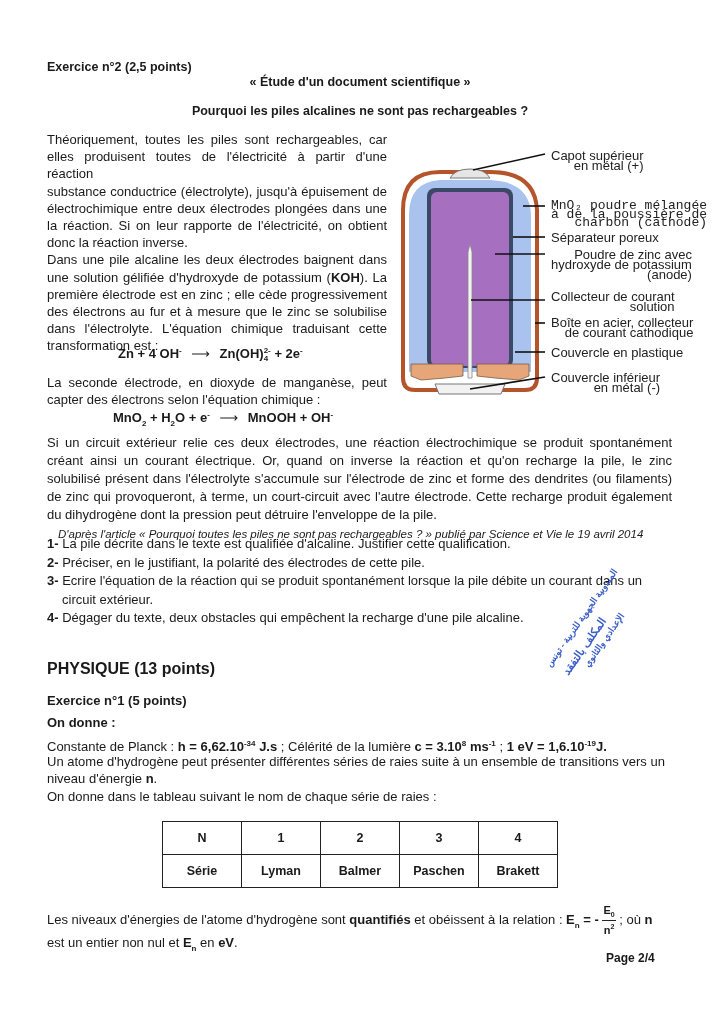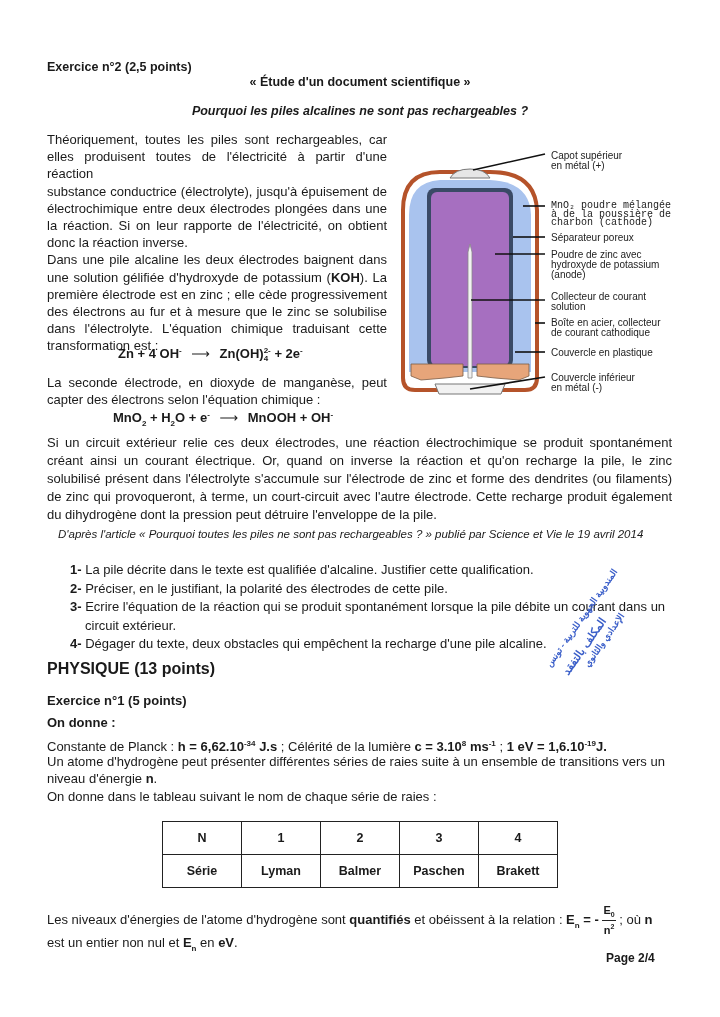--- a/index.html
+++ b/index.html
@@ -5,38 +5,38 @@
   html, body { margin:0; padding:0; background:#ffffff; }
   body { width:720px; height:1017px; position:relative; overflow:hidden;
          font-family:"Liberation Sans", sans-serif; color:#1a1a1a; }
   .abs { position:absolute; }
   .t13 { font-size:13px; line-height:17.2px; }
   .just { text-align:justify; }
   .ex-title { font-size:12.5px; font-weight:bold; }
   .heading { font-size:12.5px; font-weight:bold; text-align:center; }
   .eq { font-size:13px; font-weight:bold; white-space:nowrap; }
   .eq sup, .eq sub { font-size:8px; }
-  .diag-label { font-size:10px; line-height:10px; color:#222; }
+  .diag-label { font-size:13px; line-height:10px; color:#222;text-align:right; }
   .source { font-size:11.5px; font-style:italic; }
   .q { font-size:13px; line-height:18.5px; }
   .q .num { font-weight:bold; }
   .phys { font-size:16px; font-weight:bold; }
   table.series { border-collapse:collapse; font-size:12.5px; font-weight:bold; }
   table.series td { border:1.5px solid #222; height:30px; text-align:center; width:76px; }
   .stamp { color:#3b5fc9; font-size:9px; transform:rotate(-55deg); transform-origin:left top; white-space:nowrap; font-weight:bold; }
   .frac { display:inline-block; vertical-align:middle; text-align:center; font-size:11px; line-height:11px; }
   .frac .n { display:block; border-bottom:1px solid #222; padding:0 1px; }
   .frac .d { display:block; }
 </style>
 </head>
 <body>
 
 <div class="abs ex-title" style="left:47px;top:60px;">Exercice n°2 (2,5 points)</div>
 <div class="abs heading" style="left:0;width:720px;top:75px;">« Étude d'un document scientifique »</div>
-<div class="abs heading" style="left:0;width:720px;top:104px;font-style:italic;">Pourquoi les piles alcalines ne sont pas rechargeables ?</div>
+<div class="abs heading" style="left:0;width:720px;top:104px;">Pourquoi les piles alcalines ne sont pas rechargeables ?</div>
 
 <div class="abs t13 just" style="left:47px;top:131px;width:340px;">
   <div style="text-align-last:justify">Théoriquement, toutes les piles sont rechargeables, car</div>
   <div style="text-align-last:justify">elles produisent toutes de l'électricité à partir d'une réaction</div>
   <div style="text-align-last:justify">substance conductrice (électrolyte), jusqu'à épuisement de</div>
   <div style="text-align-last:justify">électrochimique entre deux électrodes plongées dans une</div>
   <div style="text-align-last:justify">la réaction. Si on leur rapporte de l'électricité, on obtient</div>
   <div>donc la réaction inverse.</div>
   <div style="text-align-last:justify">Dans une pile alcaline les deux électrodes baignent dans</div>
   <div style="text-align-last:justify"><span>une solution gélifiée d'hydroxyde de potassium (</span><b>KOH</b><span>). La</span></div>
@@ -125,21 +125,21 @@
   <div class="abs diag-label" style="left:156px;top:233px;">
     <div>Couvercle inférieur</div>
     <div>en métal (-)</div>
   </div>
 </div>
 
 <div class="abs t13 just" style="left:47px;top:434px;width:625px;line-height:18px;">Si un circuit extérieur relie ces deux électrodes, une réaction électrochimique se produit spontanément créant ainsi un courant électrique. Or, quand on inverse la réaction et qu'on recharge la pile, le zinc solubilisé présent dans l'électrolyte s'accumule sur l'électrode de zinc et forme des dendrites (ou filaments) de zinc qui provoqueront, à terme, un court-circuit avec l'autre électrode. Cette recharge produit également du dihydrogène dont la pression peut détruire l'enveloppe de la pile.</div>
 
 <div class="abs source" style="left:58px;top:528px;">D'après l'article « Pourquoi toutes les piles ne sont pas rechargeables ? » publié par Science et Vie le 19 avril 2014</div>
 
-<div class="abs q" style="left:47px;top:561px;width:600px;margin-left:23px;">
+<div class="abs q" style="left:47px;top:535px;width:600px;">
   <div><span class="num">1-</span> <span>La pile décrite dans le texte est qualifiée d'alcaline. Justifier cette qualification.</span></div>
   <div><span class="num">2-</span> <span>Préciser, en le justifiant, la polarité des électrodes de cette pile.</span></div>
   <div style="padding-left:15px;text-indent:-15px;"><span class="num">3-</span> <span>Ecrire l'équation de la réaction qui se produit spontanément lorsque la pile débite un courant dans un circuit extérieur.</span></div>
   <div><span class="num">4-</span> <span>Dégager du texte, deux obstacles qui empêchent la recharge d'une pile alcaline.</span></div>
 </div>
 
 <div class="abs" style="left:530px;top:545px;width:110px;height:130px;">
   <div class="abs stamp" style="left:14px;top:118px;">المندوبية الجهوية للتربية - تونس</div>
   <div class="abs stamp" style="left:30px;top:125px;font-size:11px;">المكلف بالتفقد</div>
   <div class="abs stamp" style="left:52px;top:118px;">الإعدادي والثانوي</div>

